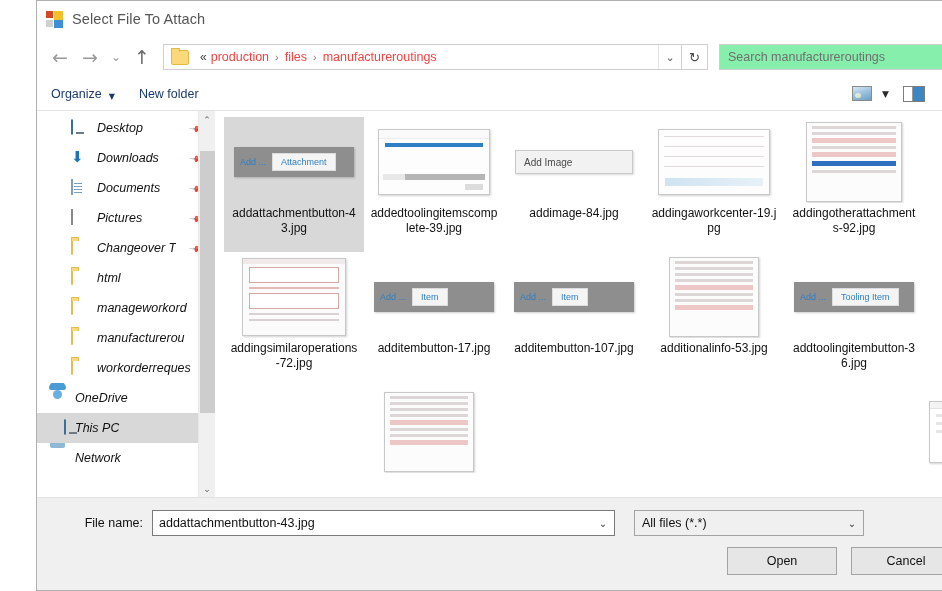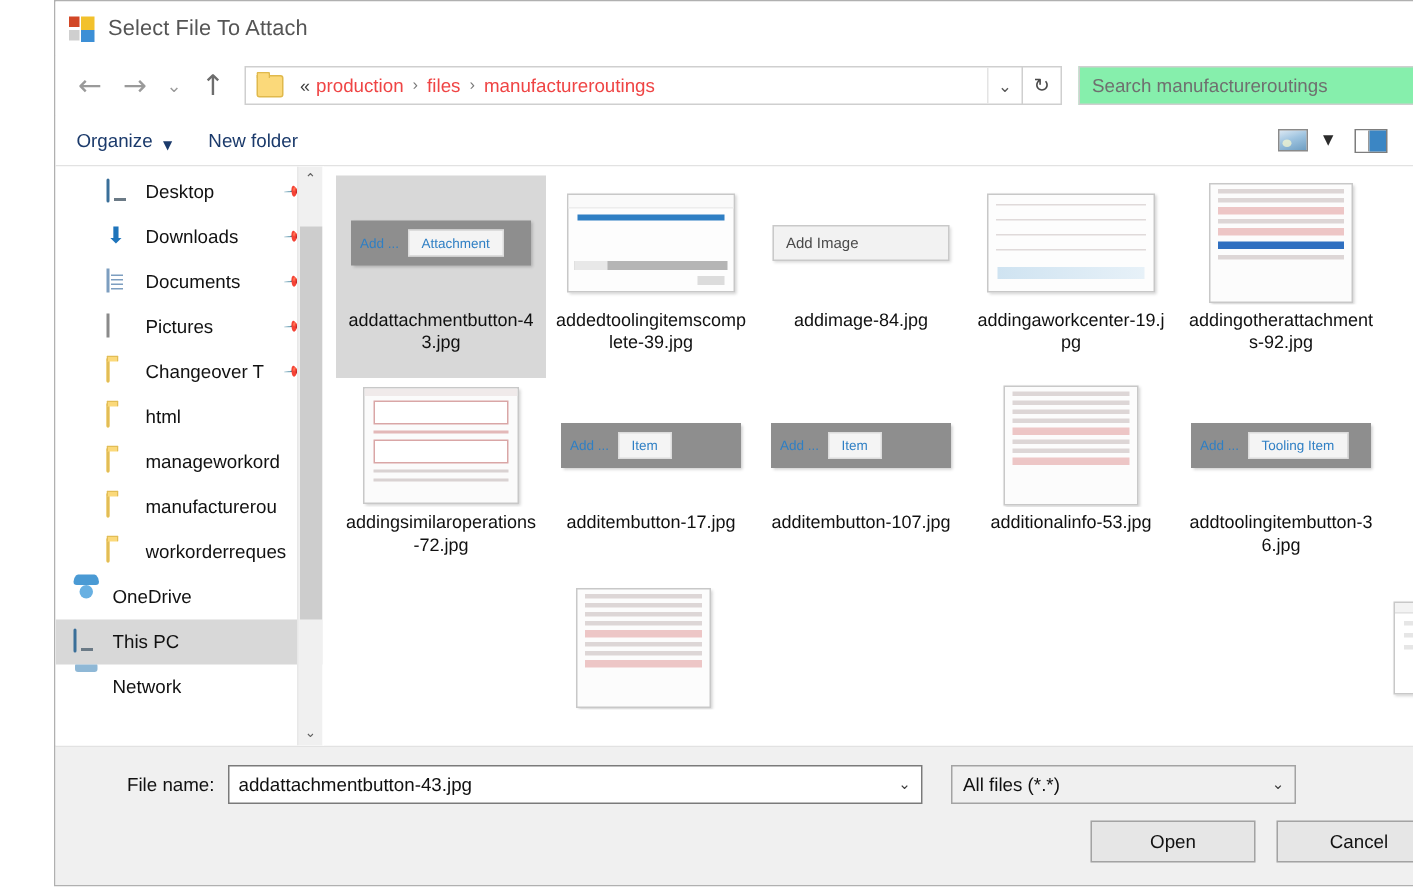--- a/index.html
+++ b/index.html
@@ -244,32 +244,32 @@
   }
 
   .sidebar {
     width: 178px;
     min-width: 178px;
     background: #ffffff;
     position: relative;
     overflow: hidden;
     border-right: 1px solid #ffffff;
   }
-  .side-list { padding-top: 2px; }
+  .side-list { padding-top: 2px; font-style: italic; }
   .side-item {
     height: 30px;
     display: flex;
     align-items: center;
     padding-left: 12px;
     white-space: nowrap;
     overflow: hidden;
     position: relative;
   }
   .side-item.indent { padding-left: 34px; }
-  .side-item.selected { background: #d8d8d8; }
+  .side-item.selected { background: #d8d8d8; text-align: right; }
   .side-label {
     font-size: 12.5px;
     color: #111111;
     margin-left: 9px;
     overflow: hidden;
   }
   .side-ico { width: 17px; height: 16px; flex: 0 0 auto; position: relative; }
 
   .ico-folder {
     width: 15px; height: 12px;

